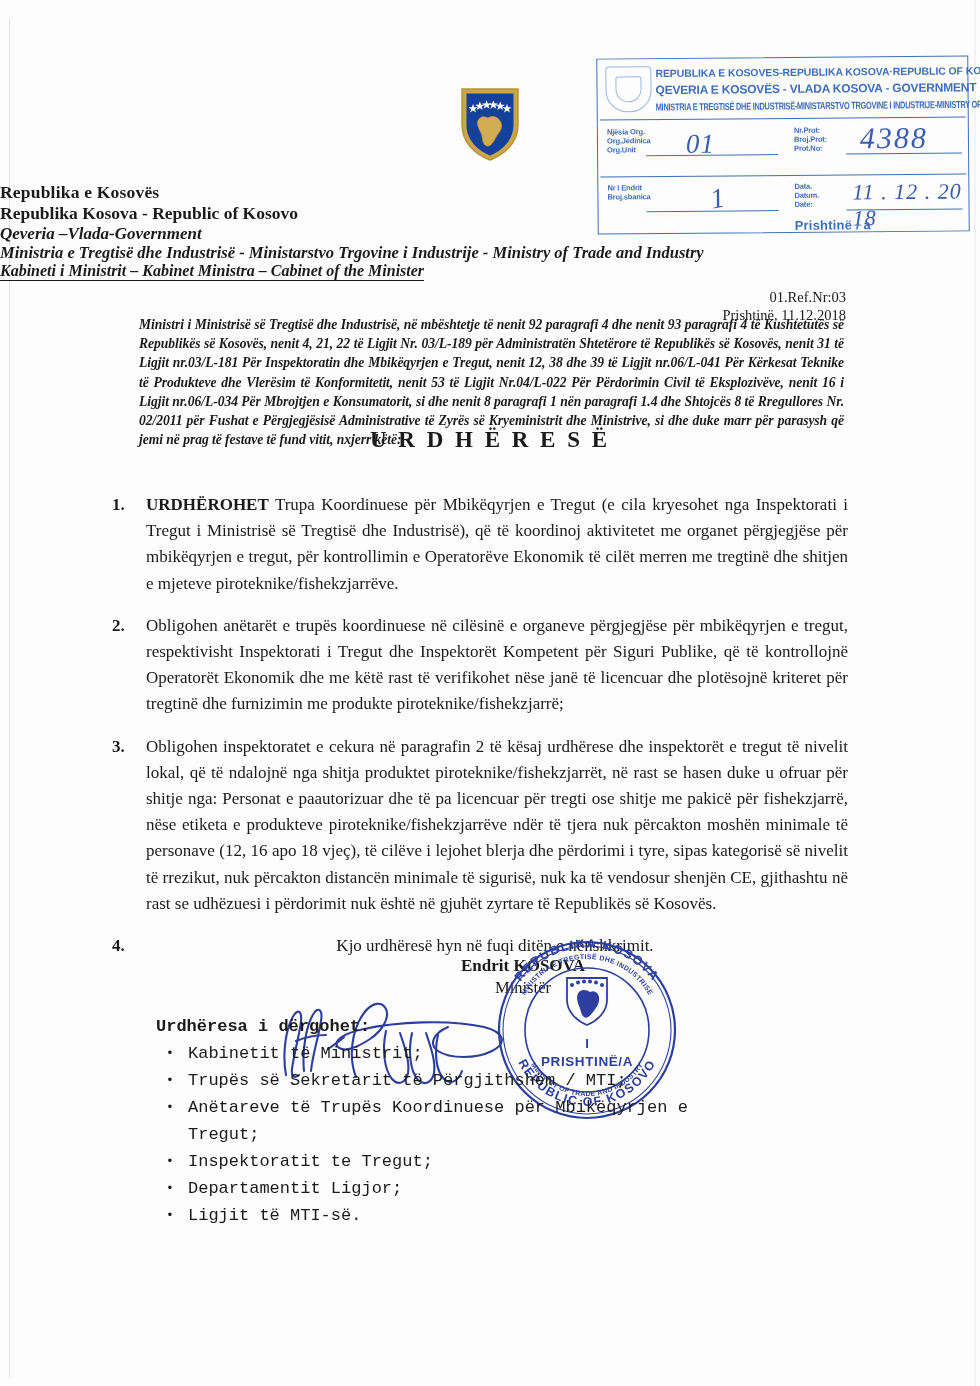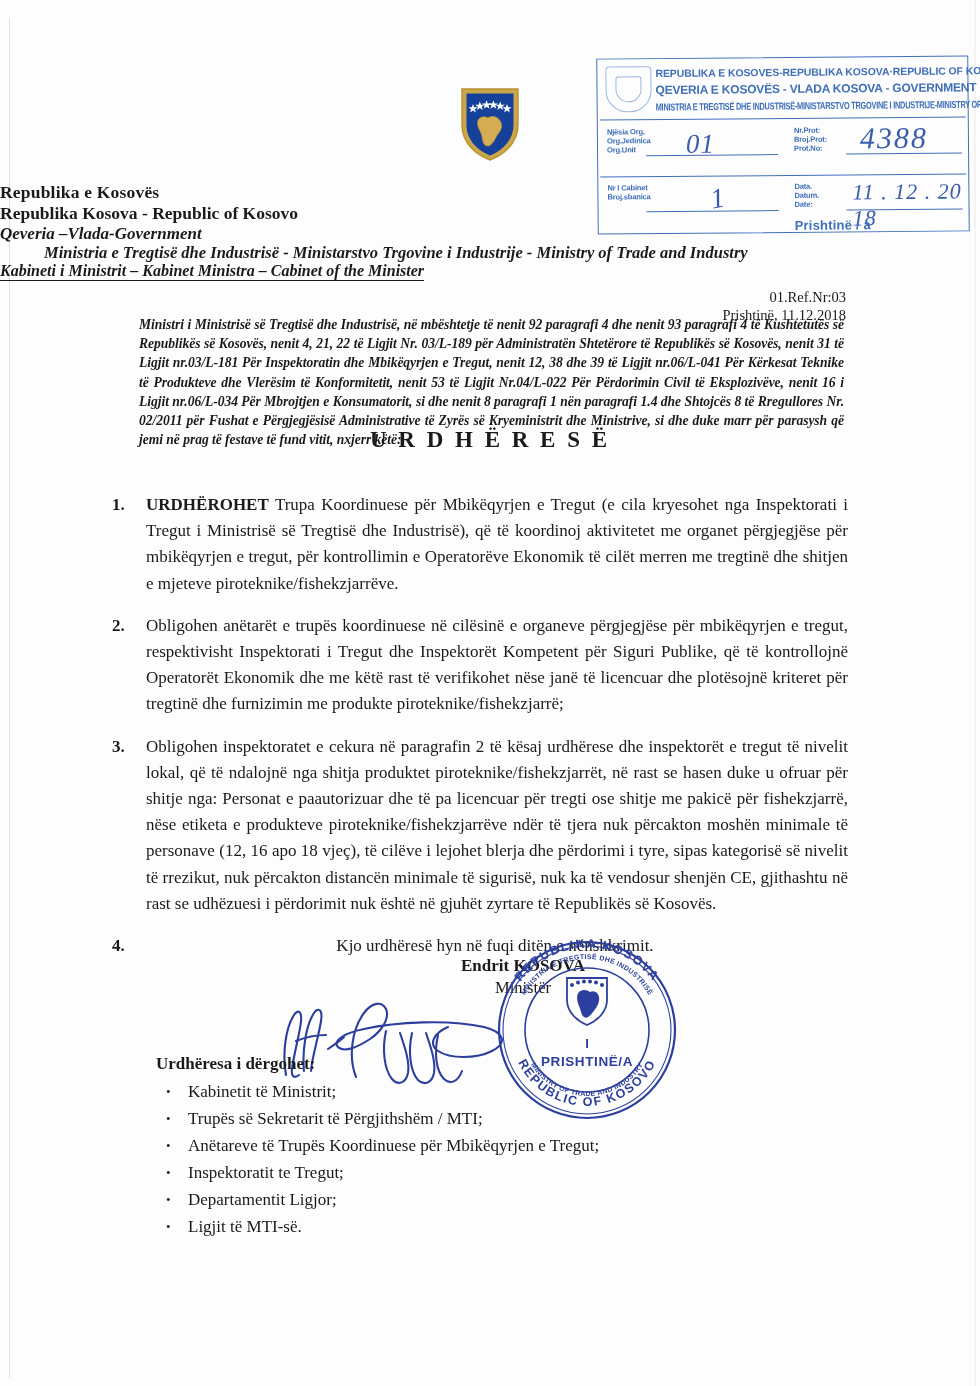--- a/index.html
+++ b/index.html
@@ -45,21 +45,21 @@
   .emblem svg { display: block; width: 64px; height: 78px; }
 
   
   .hdr {
     position: absolute;
     left: 0; right: 0;
   }
   .hdr-1 { top: 182px; font-size: 17.5px; font-weight: bold; letter-spacing: .2px;}
   .hdr-2 { top: 203px; font-size: 17.5px; font-weight: bold; }
   .hdr-3 { top: 224px; font-size: 17px; font-weight: bold; font-style: italic; }
-  .hdr-4 { top: 243px; font-size: 16.5px; font-weight: bold; font-style: italic; padding-left: 44px; }
+  .hdr-4 { top: 243px; font-size: 16.5px; font-weight: bold; font-style: italic; }
   .hdr-5 { top: 262px; font-size: 16px; font-weight: bold; font-style: italic; }
   .hdr-5 span { border-bottom: 1.4px solid #1a1a1a; padding-bottom: 1px; }
 
   
   .stamp {
     position: absolute;
     left: 597px;
     top: 57px;
     width: 372px;
     height: 176px;
@@ -244,22 +244,23 @@
     top: 930px;
     width: 200px;
     height: 200px;
   }
   .seal svg { display: block; width: 200px; height: 200px; }
 
   
   .distro {
     position: absolute;
     left: 156px;
-    top: 1054px;
+    top: 1017px;
     width: 560px;
+    font-family: Liberation Mono, monospace;
   }
   .distro-title {
     font-size: 17px;
     font-weight: bold;
     margin-bottom: 4px;
   }
   .distro ul {
     margin: 0;
     padding: 0 0 0 32px;
     list-style: none;
@@ -322,21 +323,21 @@
       <div>Njësia Org.</div>
       <div>Org.Jedinica</div>
       <div>Org.Unit</div>
     </div>
     <div class="stamp-field f-b">
       <div>Nr.Prot:</div>
       <div>Broj.Prot:</div>
       <div>Prot.No:</div>
     </div>
     <div class="stamp-field f-c">
-      <div>Nr I Cabinet</div>
+      <div>Nr I Endrit</div>
       <div>Broj.sbanica</div>
     </div>
     <div class="stamp-field f-d">
       <div>Data.</div>
       <div>Datum.</div>
       <div>Date:</div>
     </div>
 
     <div class="stamp-rule r-a"></div>
     <div class="stamp-rule r-b"></div>

